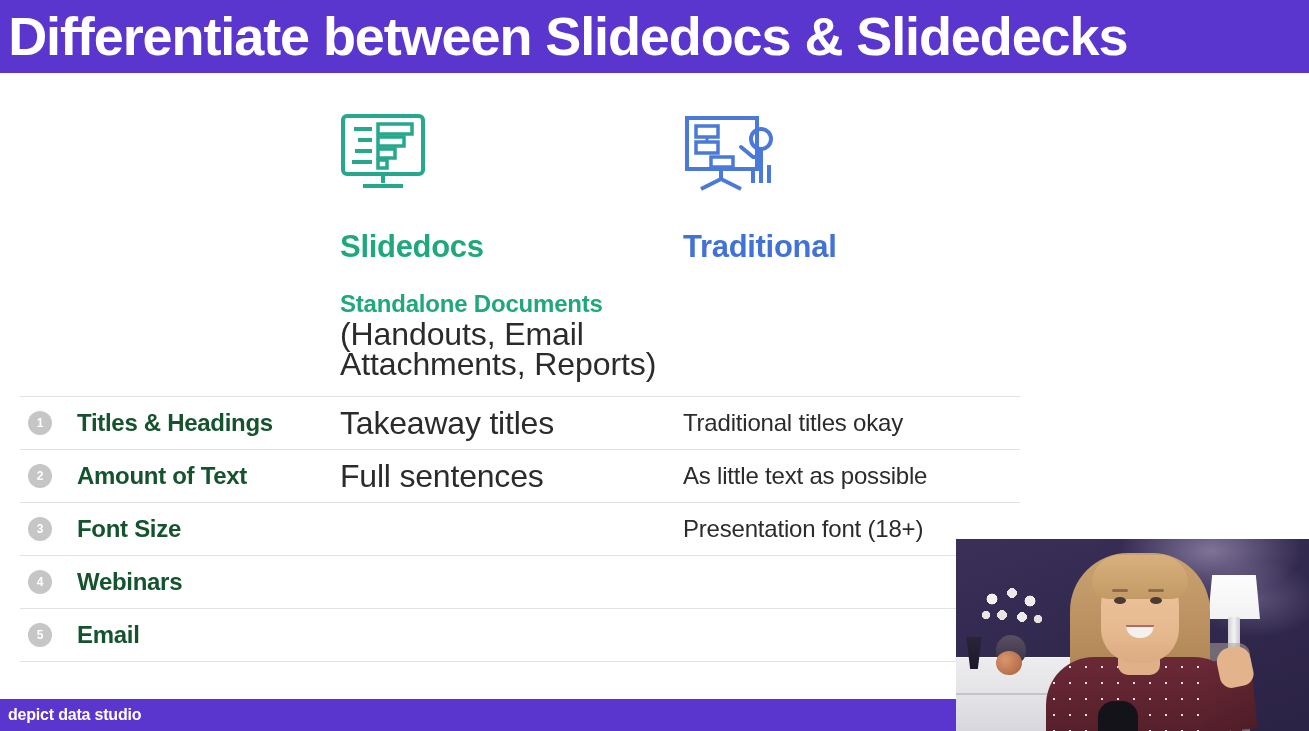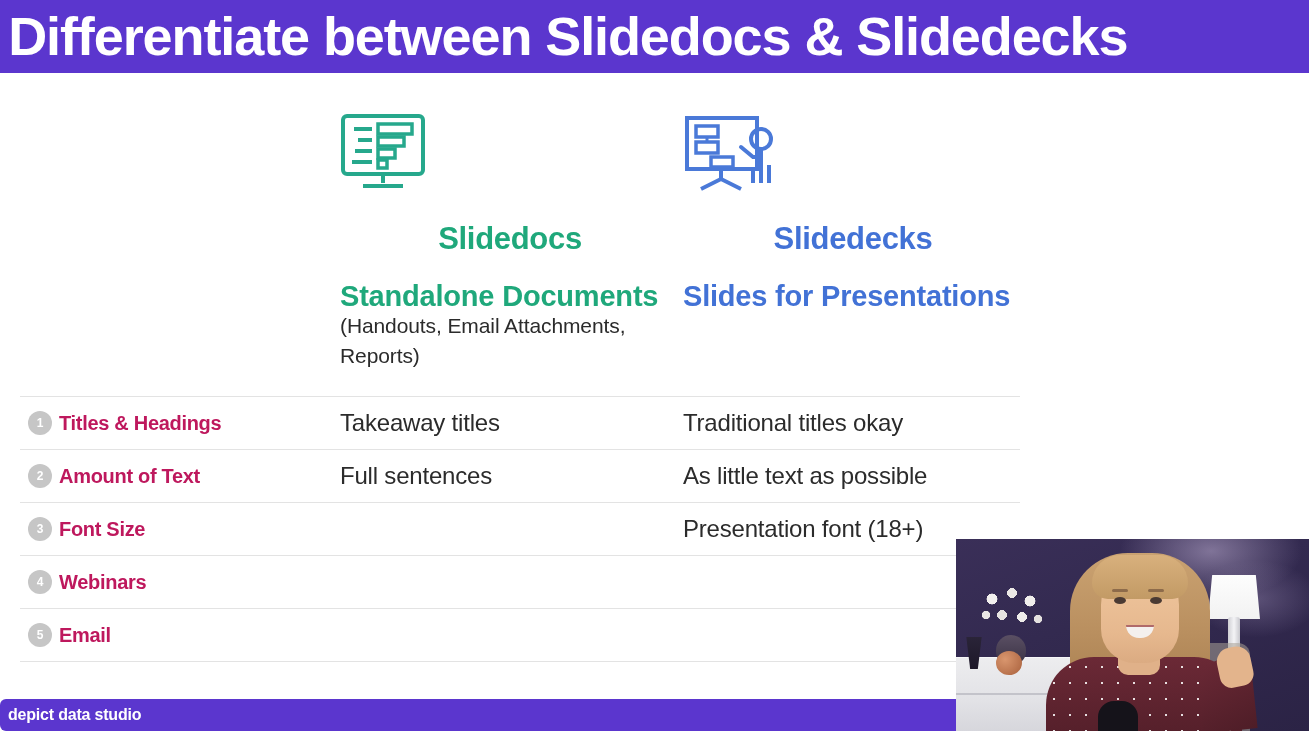--- a/index.html
+++ b/index.html
@@ -62,38 +62,37 @@
     padding-top: 34px;
     box-sizing: content-box;
   }
   .col-icon svg { display: block; }
 
   .col-title {
     font-size: 31px;
     font-weight: 700;
     letter-spacing: -0.3px;
     line-height: 1;
-    margin-top: 32px;
-    text-align: center;
+    margin-top: 40px;
   }
   .col-title.green { color: #1fa87b; }
   .col-title.blue  { color: #4272d6; }
 
   .col-sub {
     margin-top: 27px;
-    font-size: 29px;
+    font-size: 24px;
     line-height: 30px;
     font-weight: 700;
     letter-spacing: -0.2px;
   }
   .col-sub.green { color: #1fa87b; }
   .col-sub.blue  { color: #4272d6; }
 
   .col-examples {
-    font-size: 21px;
+    font-size: 32px;
     line-height: 30px;
     color: #2b2b2b;
     font-weight: 400;
     max-width: 320px;
     letter-spacing: -0.1px;
   }
 
   
   .table {
     position: absolute;
@@ -122,35 +121,35 @@
     color: #ffffff;
     font-size: 12px;
     font-weight: 700;
     display: flex;
     align-items: center;
     justify-content: center;
     line-height: 1;
   }
   .cell-label {
     position: absolute;
-    left: 39px;
+    left: 57px;
     top: 50%;
     transform: translateY(-50%);
-    font-size: 20px;
+    font-size: 24px;
     font-weight: 700;
-    color: #be185d;
+    color: #14532d;
     letter-spacing: -0.3px;
     white-space: nowrap;
   }
   .cell-docs {
     position: absolute;
     left: 320px;
     top: 50%;
     transform: translateY(-50%);
-    font-size: 24px;
+    font-size: 32px;
     font-weight: 400;
     color: #2b2b2b;
     letter-spacing: -0.2px;
     white-space: nowrap;
   }
   .cell-decks {
     position: absolute;
     left: 663px;
     top: 50%;
     transform: translateY(-50%);
@@ -165,21 +164,20 @@
   
   .footer-bar {
     position: absolute;
     left: 0;
     bottom: 0;
     width: 1309px;
     height: 32px;
     background: #5b36ce;
     display: flex;
     align-items: center;
-    border-radius: 6px;
   }
   .footer-text {
     color: #ffffff;
     font-size: 16px;
     font-weight: 700;
     letter-spacing: -0.2px;
     padding-left: 8px;
     line-height: 1;
   }
 
@@ -445,22 +443,21 @@
         <rect x="13" y="29" width="22" height="11" stroke="#4a79d8" stroke-width="3.5"></rect>
         <line x1="24" y1="24" x2="24" y2="29" stroke="#4a79d8" stroke-width="3"></line>
         <rect x="28" y="44" width="22" height="10" stroke="#4a79d8" stroke-width="3.5"></rect>
         <circle cx="78" cy="26" r="10" stroke="#4a79d8" stroke-width="4"></circle>
         <path d="M78 37 V70" stroke="#4a79d8" stroke-width="4"></path>
         <path d="M70 70 V56 M86 70 V52" stroke="#4a79d8" stroke-width="4"></path>
         <path d="M70 44 L58 34" stroke="#4a79d8" stroke-width="4" stroke-linecap="round"></path>
         <path d="M70 44 L78 44" stroke="#4a79d8" stroke-width="4"></path>
       </svg>
     </div>
-    <div class="col-title blue">Slidedecks</div>
-    <div class="col-sub blue">Slides for Presentations</div>
+    <div class="col-title blue">Traditional</div>
   </div>
 </div>
 
 <div class="table">
 
   <div class="trow">
     <span class="badge">1</span>
     <span class="cell-label">Titles &amp; Headings</span>
     <span class="cell-docs">Takeaway titles</span>
     <span class="cell-decks">Traditional titles okay</span>

